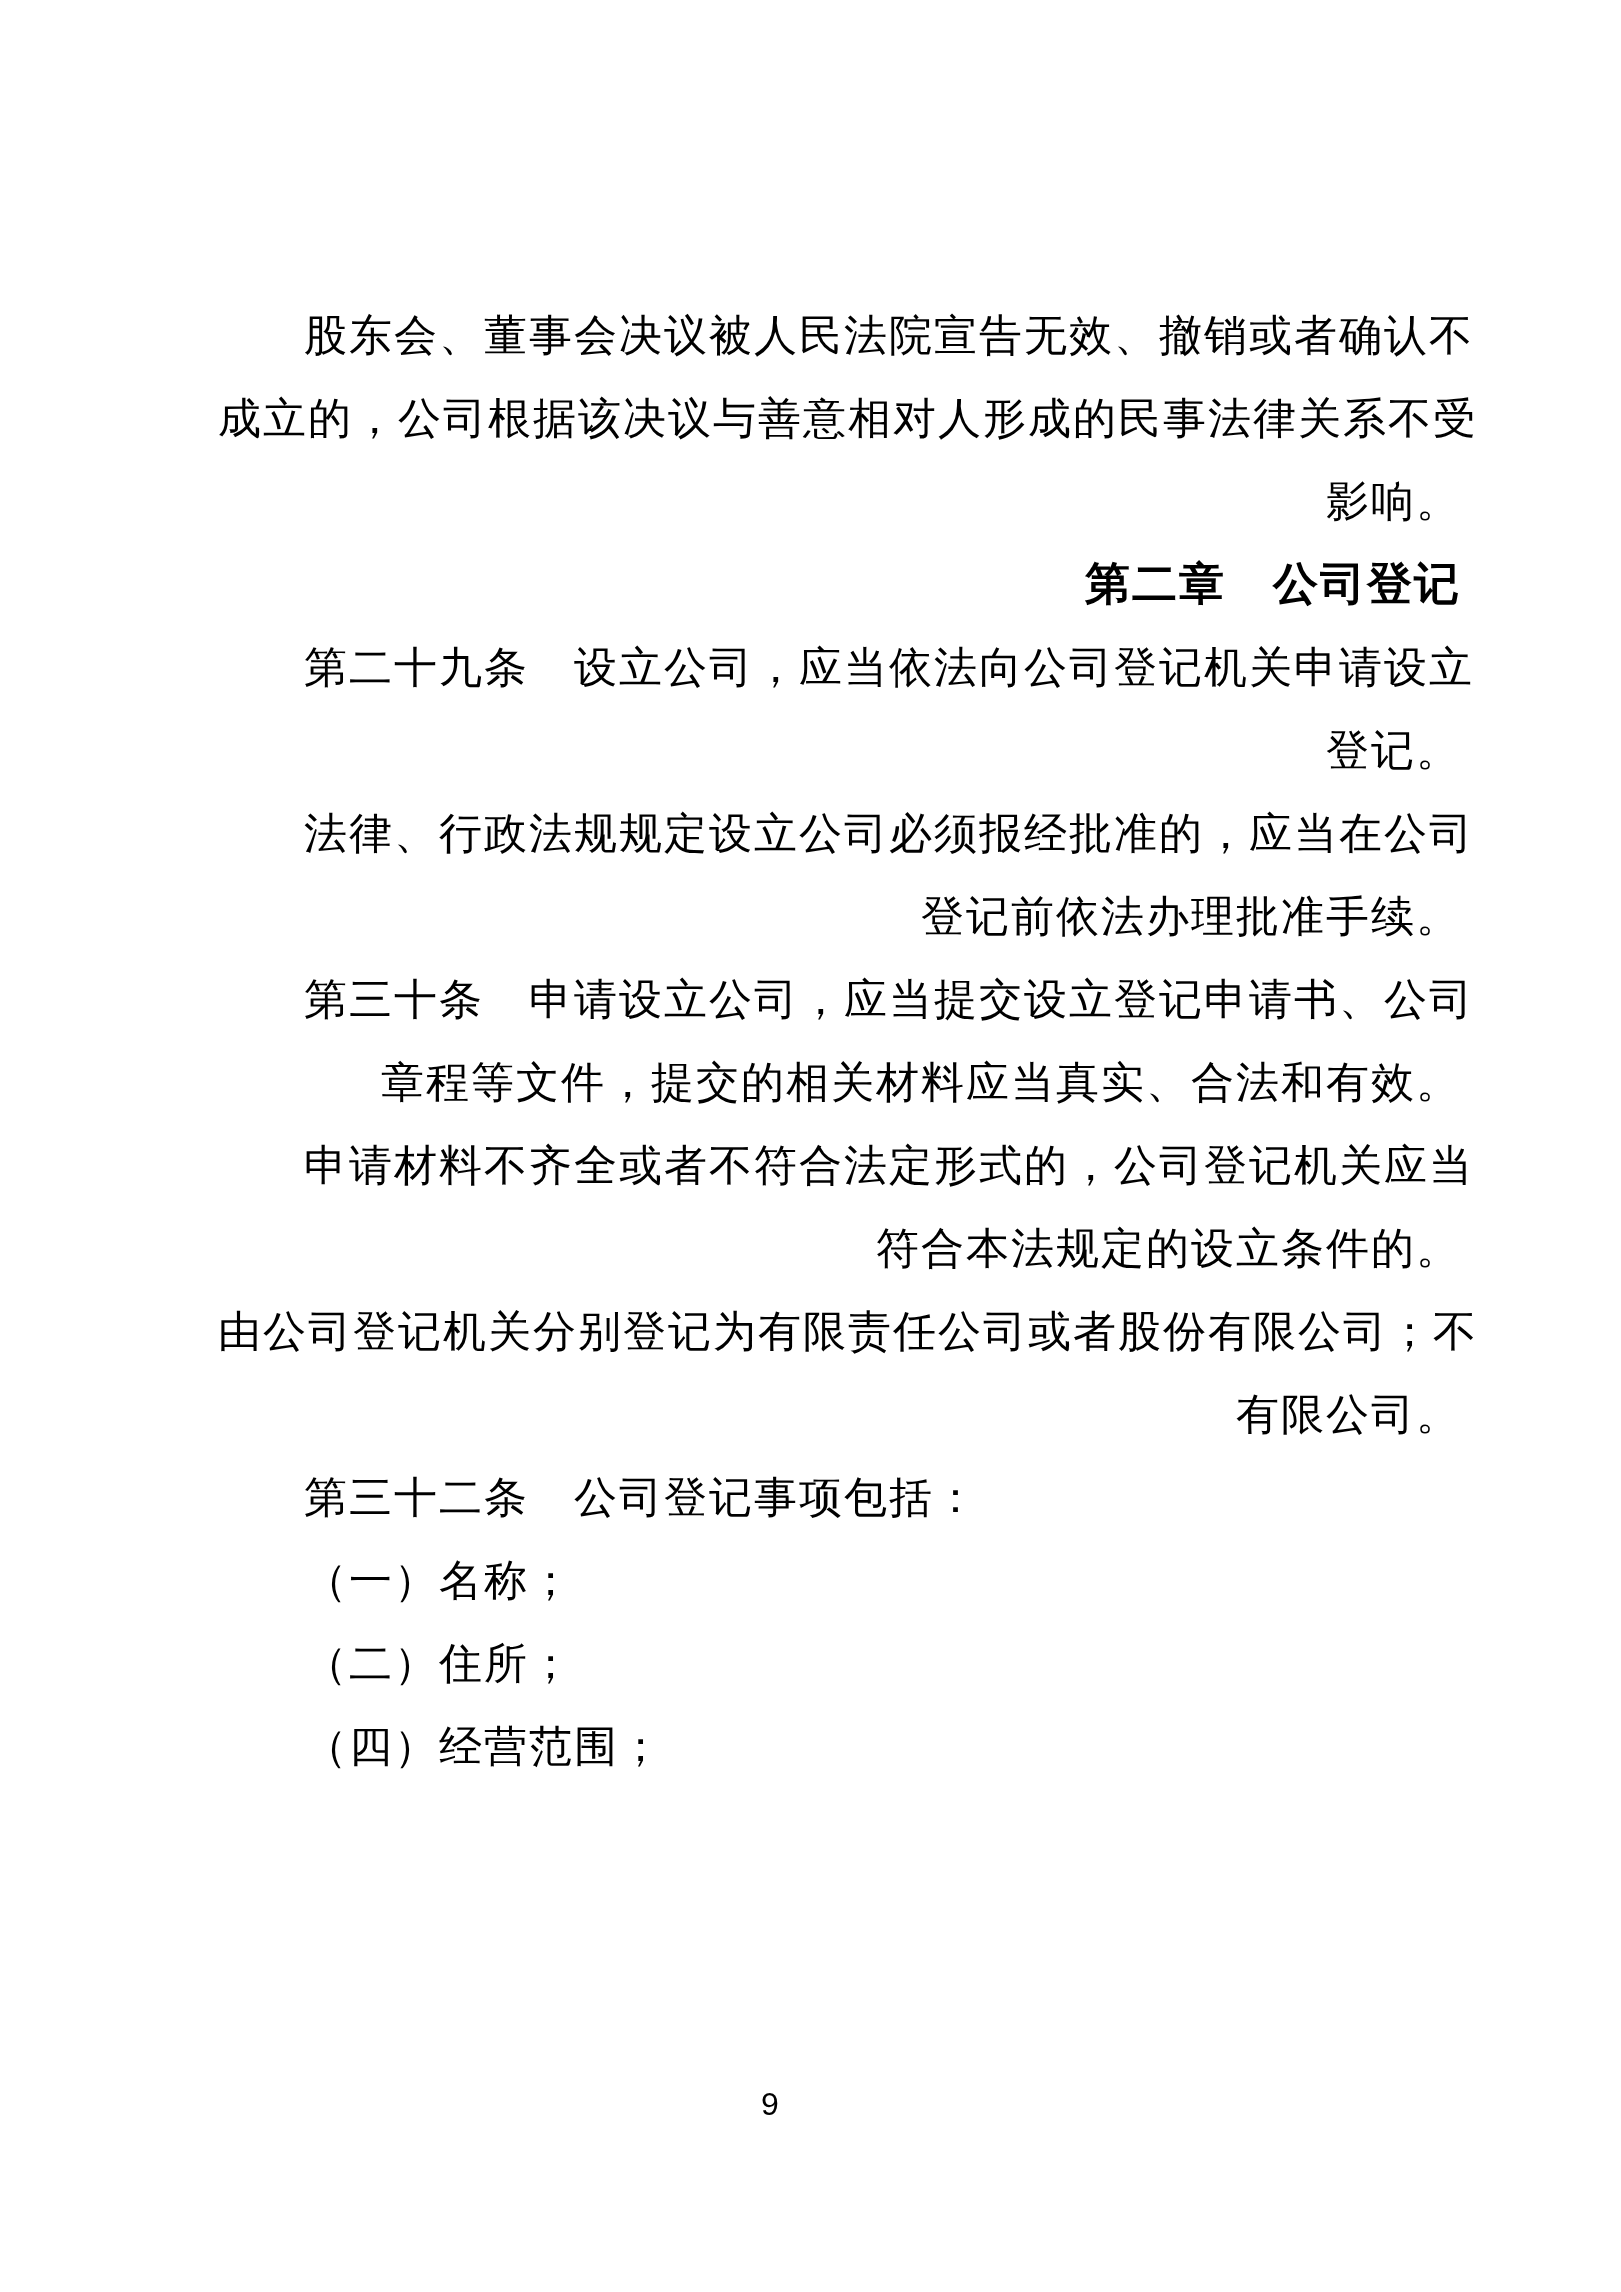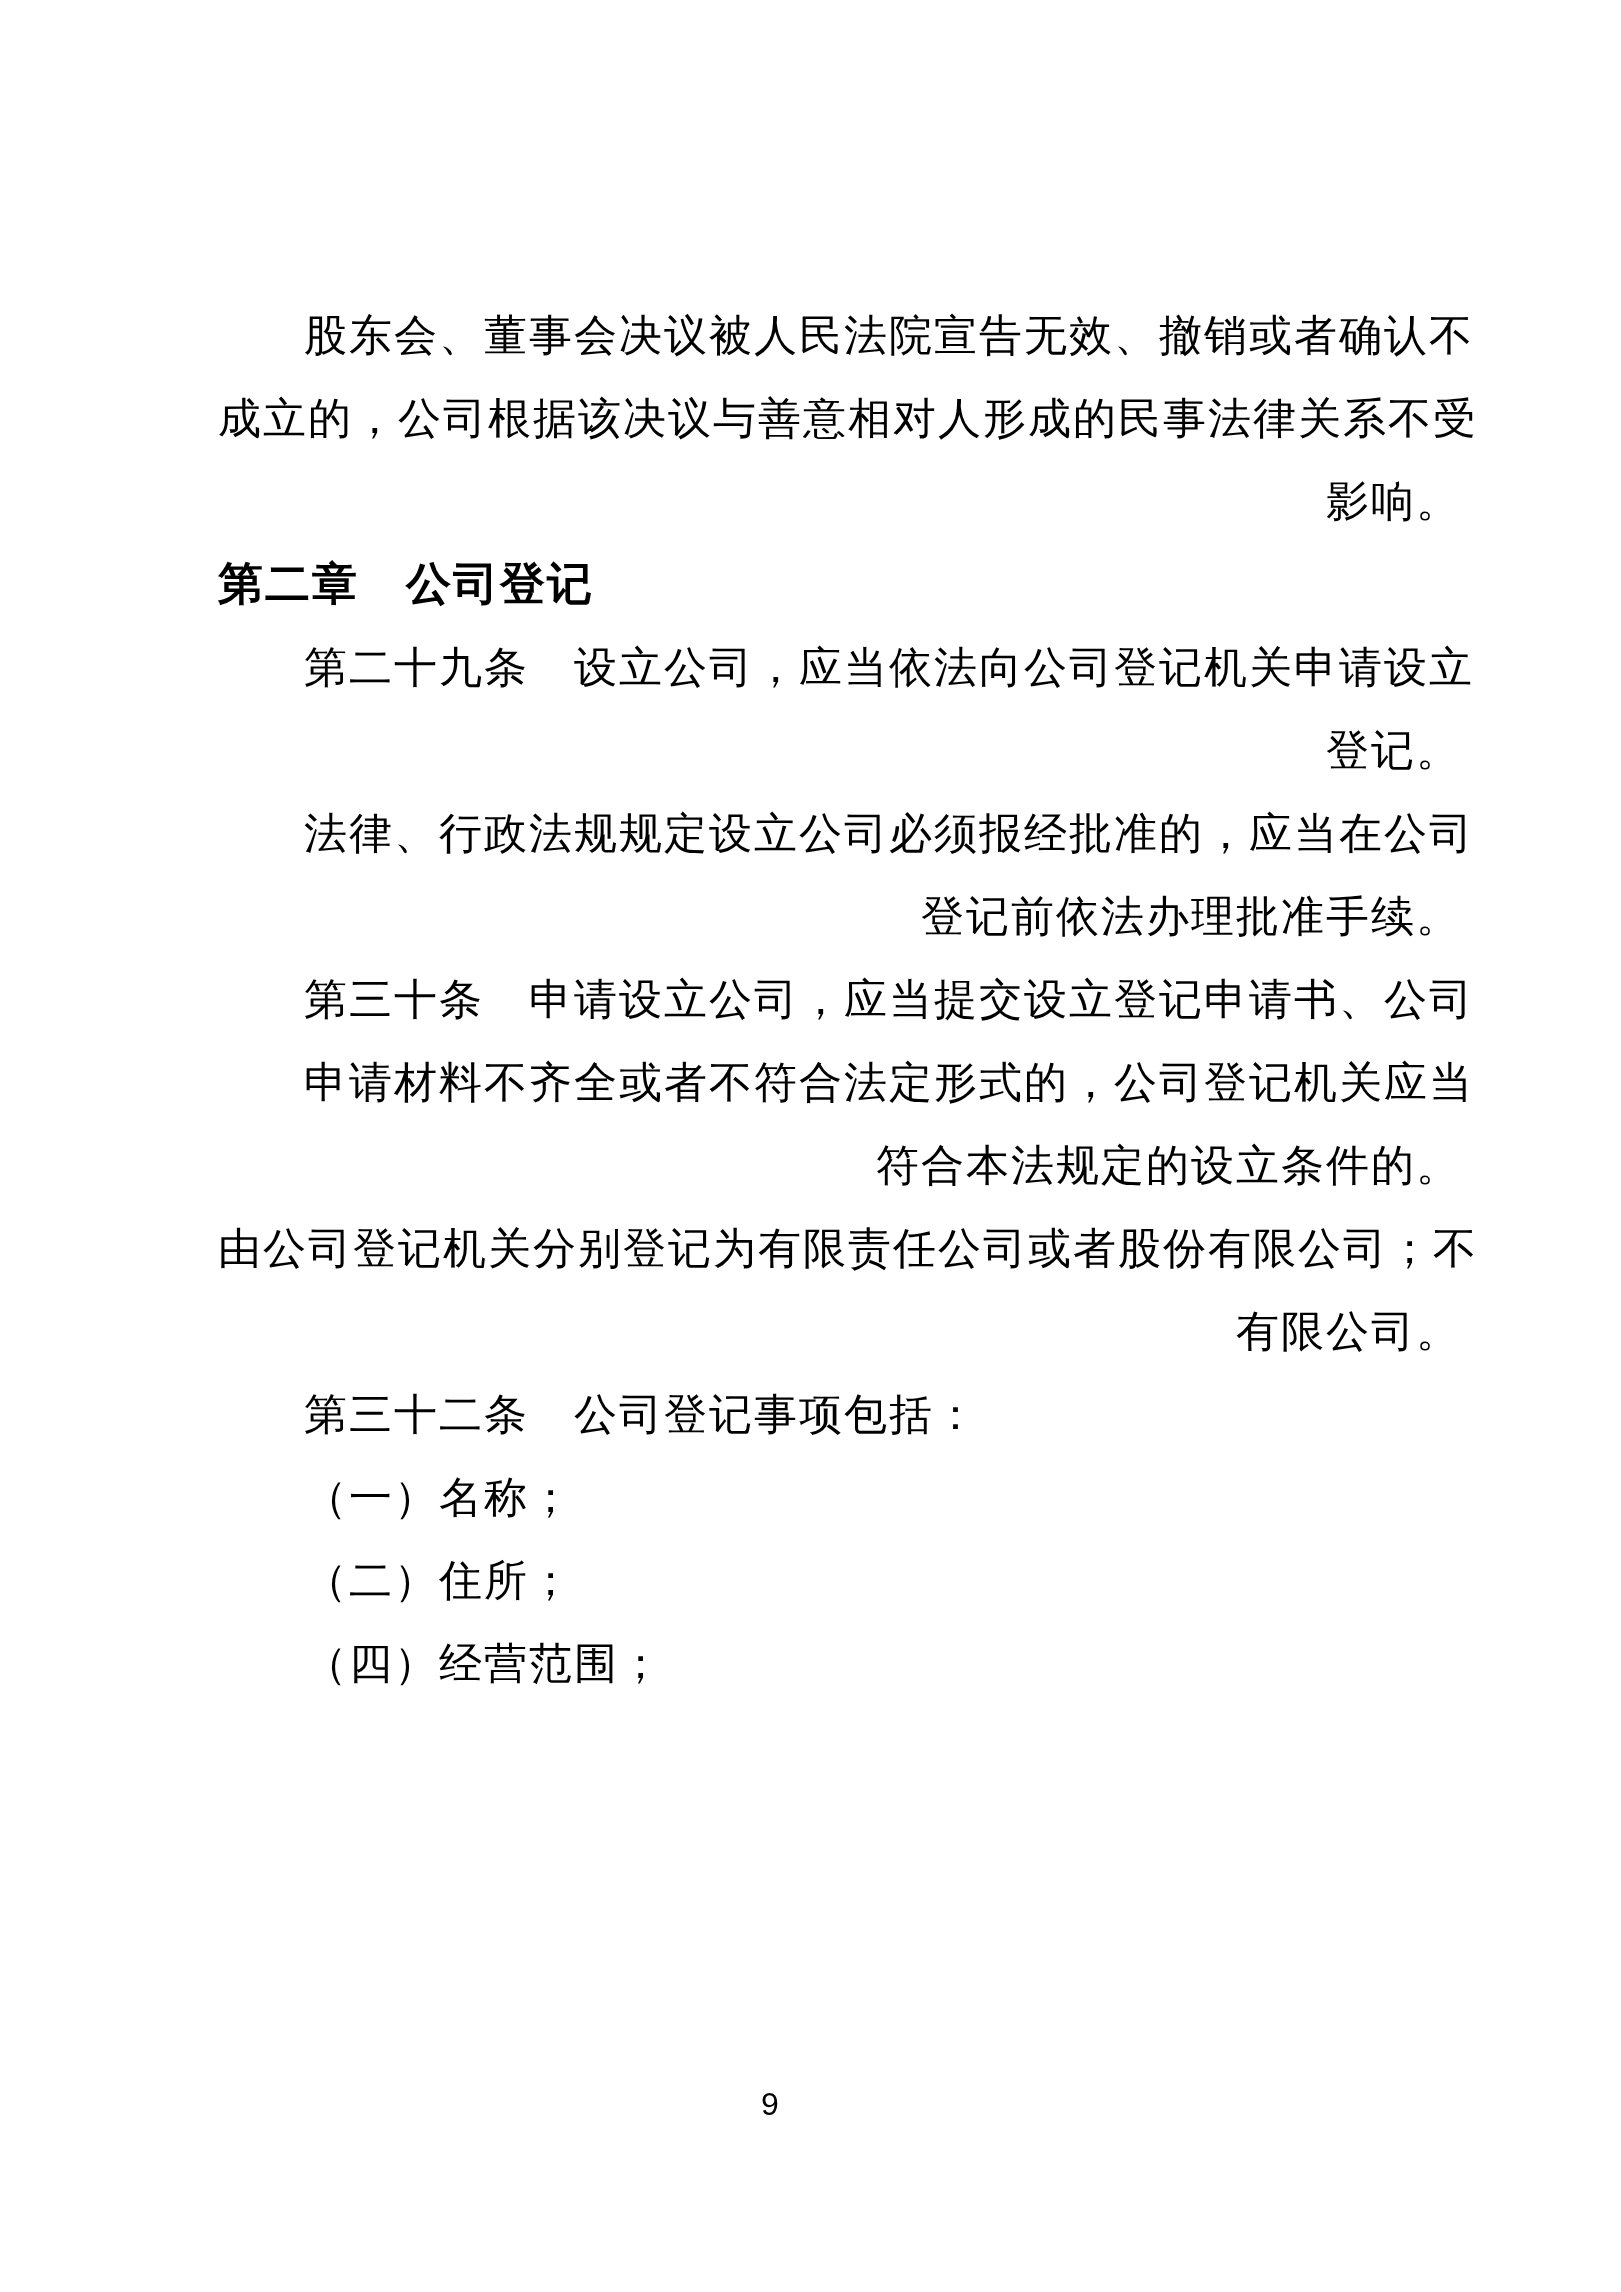--- a/index.html
+++ b/index.html
@@ -31,21 +31,21 @@
     color: #000000;
   }
   .text-line.indent {
     text-indent: 86px;
   }
   .text-line.flush {
     text-indent: 0;
     text-align: right;
   }
   .text-line.heading {
-    text-align: left;
+    text-align: right;
     text-indent: 0;
     font-weight: bold;
     font-size: 45px;
     white-space: nowrap;
   }
   .page-number {
     position: absolute;
     top: 2084px;
     left: 0;
     width: 100%;
@@ -63,20 +63,21 @@
   <div class="doc-content">
       <div class="text-line indent">股东会、董事会决议被人民法院宣告无效、撤销或者确认不</div>
       <div class="text-line flush">成立的，公司根据该决议与善意相对人形成的民事法律关系不受</div>
       <div class="text-line flush">影响。</div>
       <div class="text-line heading">第二章　公司登记</div>
       <div class="text-line indent">第二十九条　设立公司，应当依法向公司登记机关申请设立</div>
       <div class="text-line flush">登记。</div>
       <div class="text-line indent">法律、行政法规规定设立公司必须报经批准的，应当在公司</div>
       <div class="text-line flush">登记前依法办理批准手续。</div>
       <div class="text-line indent">第三十条　申请设立公司，应当提交设立登记申请书、公司</div>
+      <div class="text-line flush">章程等文件，提交的相关材料应当真实、合法和有效。</div>
       <div class="text-line indent">申请材料不齐全或者不符合法定形式的，公司登记机关应当</div>
       <div class="text-line flush">符合本法规定的设立条件的。</div>
       <div class="text-line flush">由公司登记机关分别登记为有限责任公司或者股份有限公司；不</div>
       <div class="text-line flush">有限公司。</div>
       <div class="text-line indent">第三十二条　公司登记事项包括：</div>
       <div class="text-line indent">（一）名称；</div>
       <div class="text-line indent">（二）住所；</div>
       <div class="text-line indent">（四）经营范围；</div>
     </div>
   <div class="page-number">9</div>

